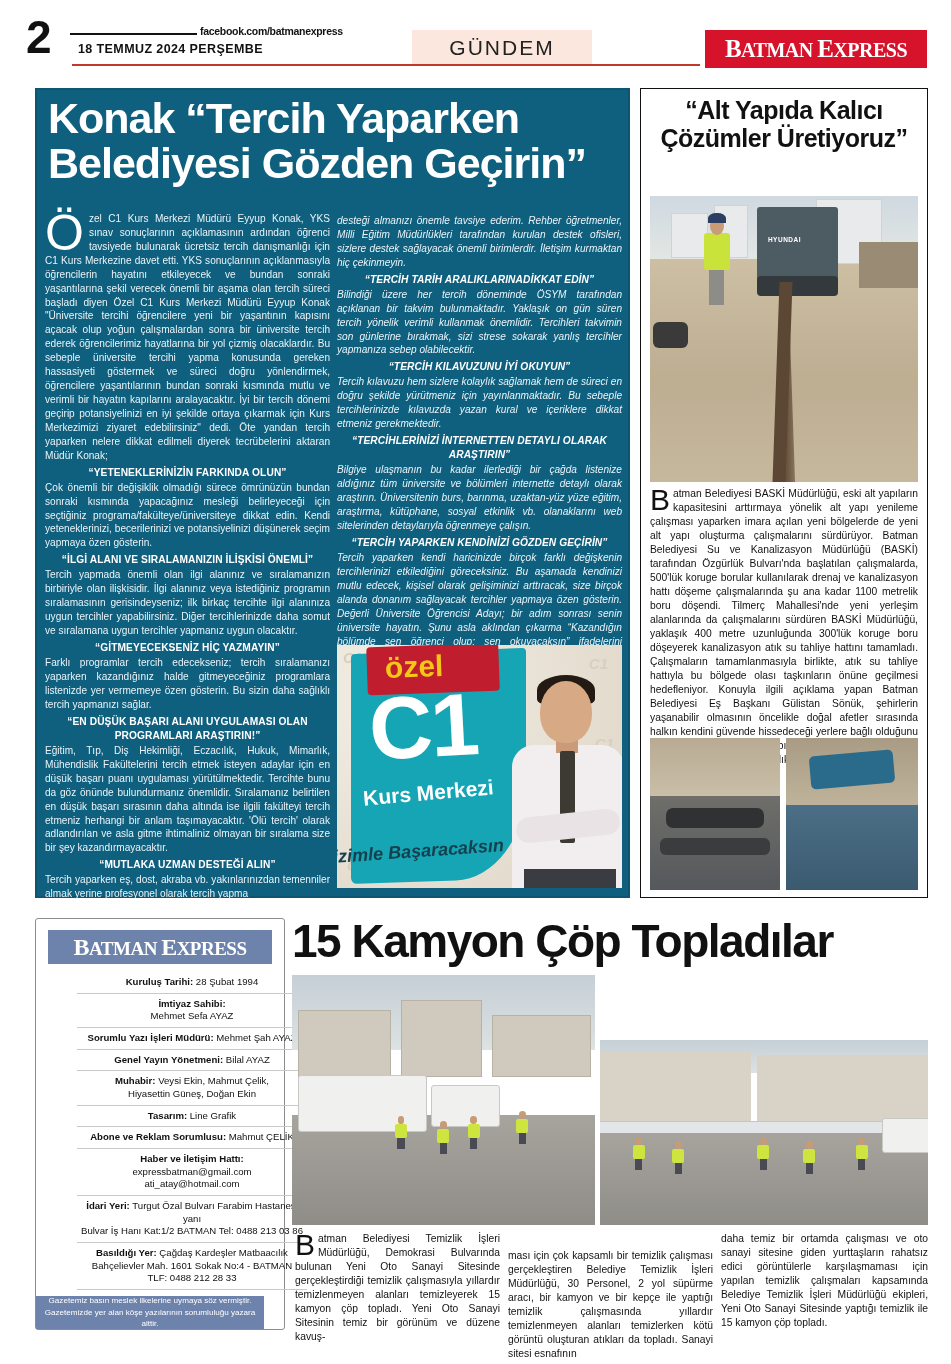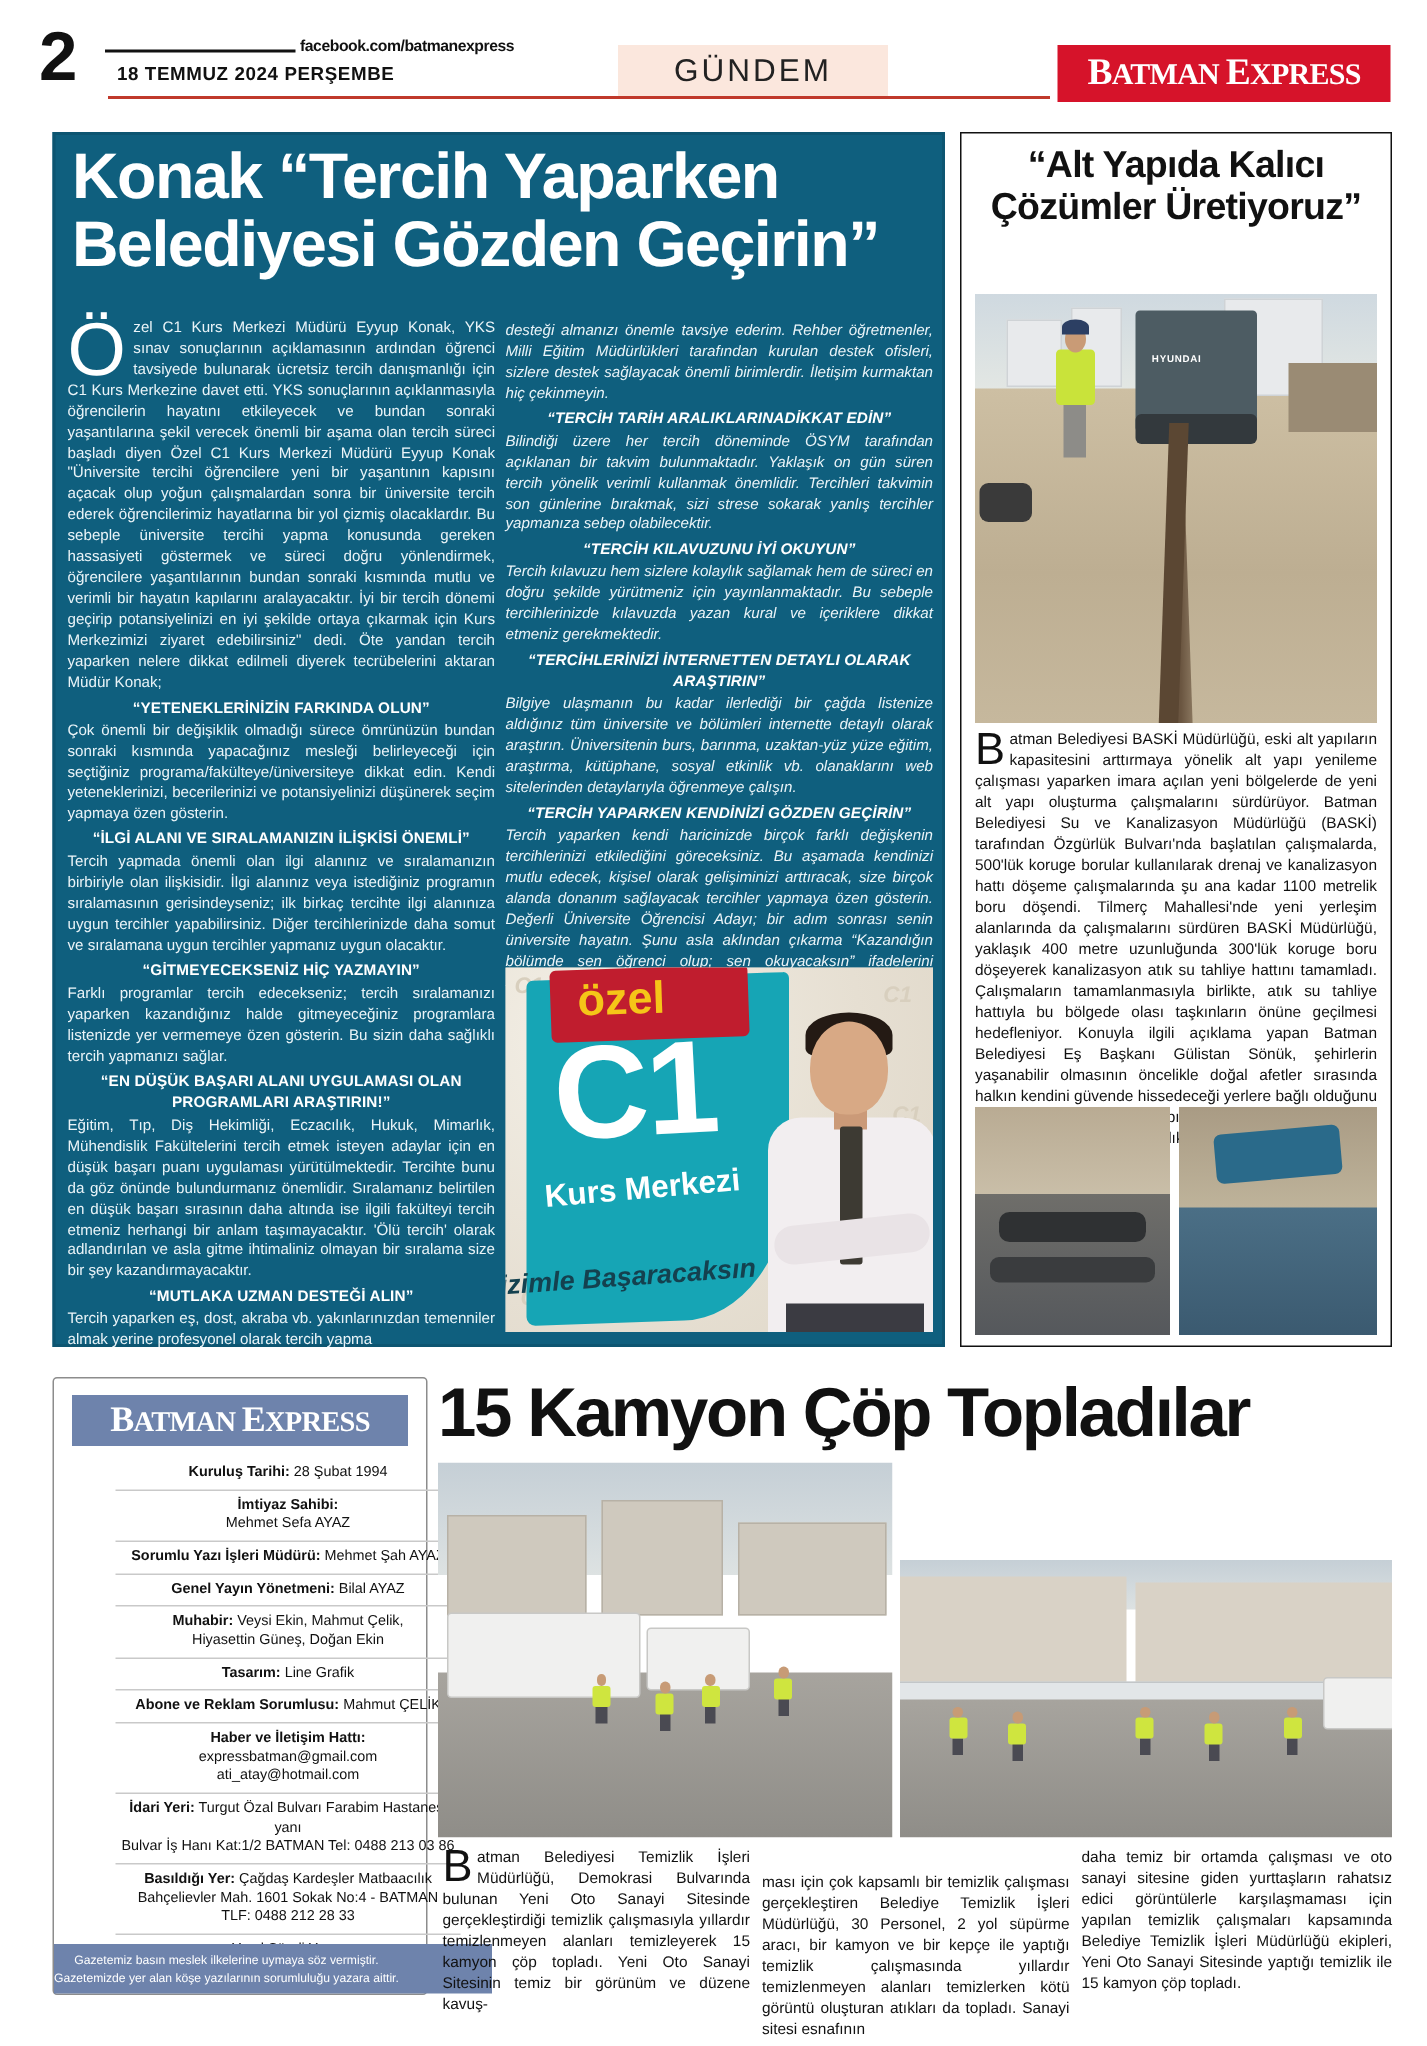--- a/index.html
+++ b/index.html
@@ -148,21 +148,21 @@
   .mast-logo{position:absolute;left:48px;top:930px;width:224px;height:34px;
     background:#6e83ac;display:flex;align-items:center;justify-content:center;overflow:hidden;}
   .mast-logo span{color:#fff;font-weight:bold;font-size:24px;letter-spacing:-0.5px;
     font-family:"Liberation Serif", serif;white-space:nowrap;}
   .mast-logo .sm{font-size:19px;}
   .mast-rows{position:absolute;left:45px;top:972px;width:230px;margin-left:32px;}
   .mrow{text-align:center;font-size:9.6px;color:#111;padding:4px 2px;
     border-bottom:1px solid #c9c9c9;line-height:1.32;}
   .mrow:last-child{border-bottom:none;}
   .mrow b{font-weight:bold;}
-  .mast-foot{position:absolute;left:36px;top:1296px;width:292px;height:33px;
+  .mast-foot{position:absolute;left:36px;top:1296px;width:228px;height:33px;
     background:#6e83ac;display:flex;align-items:center;justify-content:flex-start;}
   .mast-foot div{color:#fff;font-size:8.1px;text-align:center;line-height:1.45;}
 
   
   .bot-headline{position:absolute;left:292px;top:918px;width:636px;
     font-size:46px;font-weight:bold;color:#111;letter-spacing:-1.5px;line-height:1;
     white-space:nowrap;}
   .bph{position:absolute;overflow:hidden;}
   .bph1{left:292px;top:975px;width:303px;height:250px;}
   .bph2{left:600px;top:1040px;width:328px;height:185px;}

